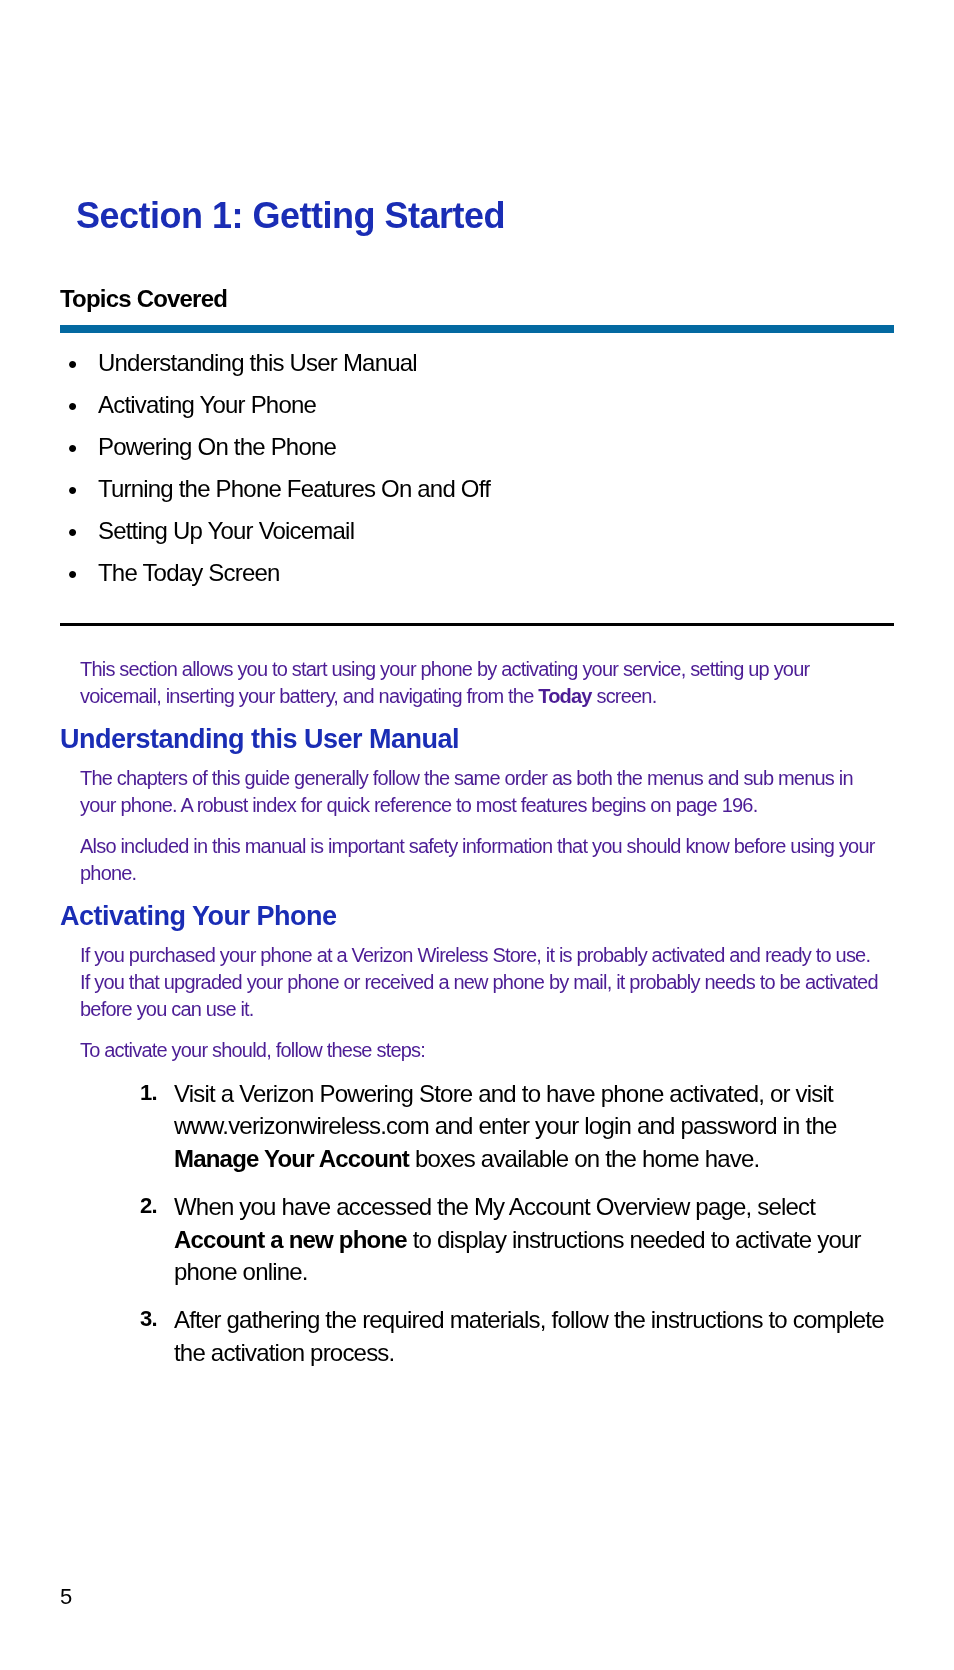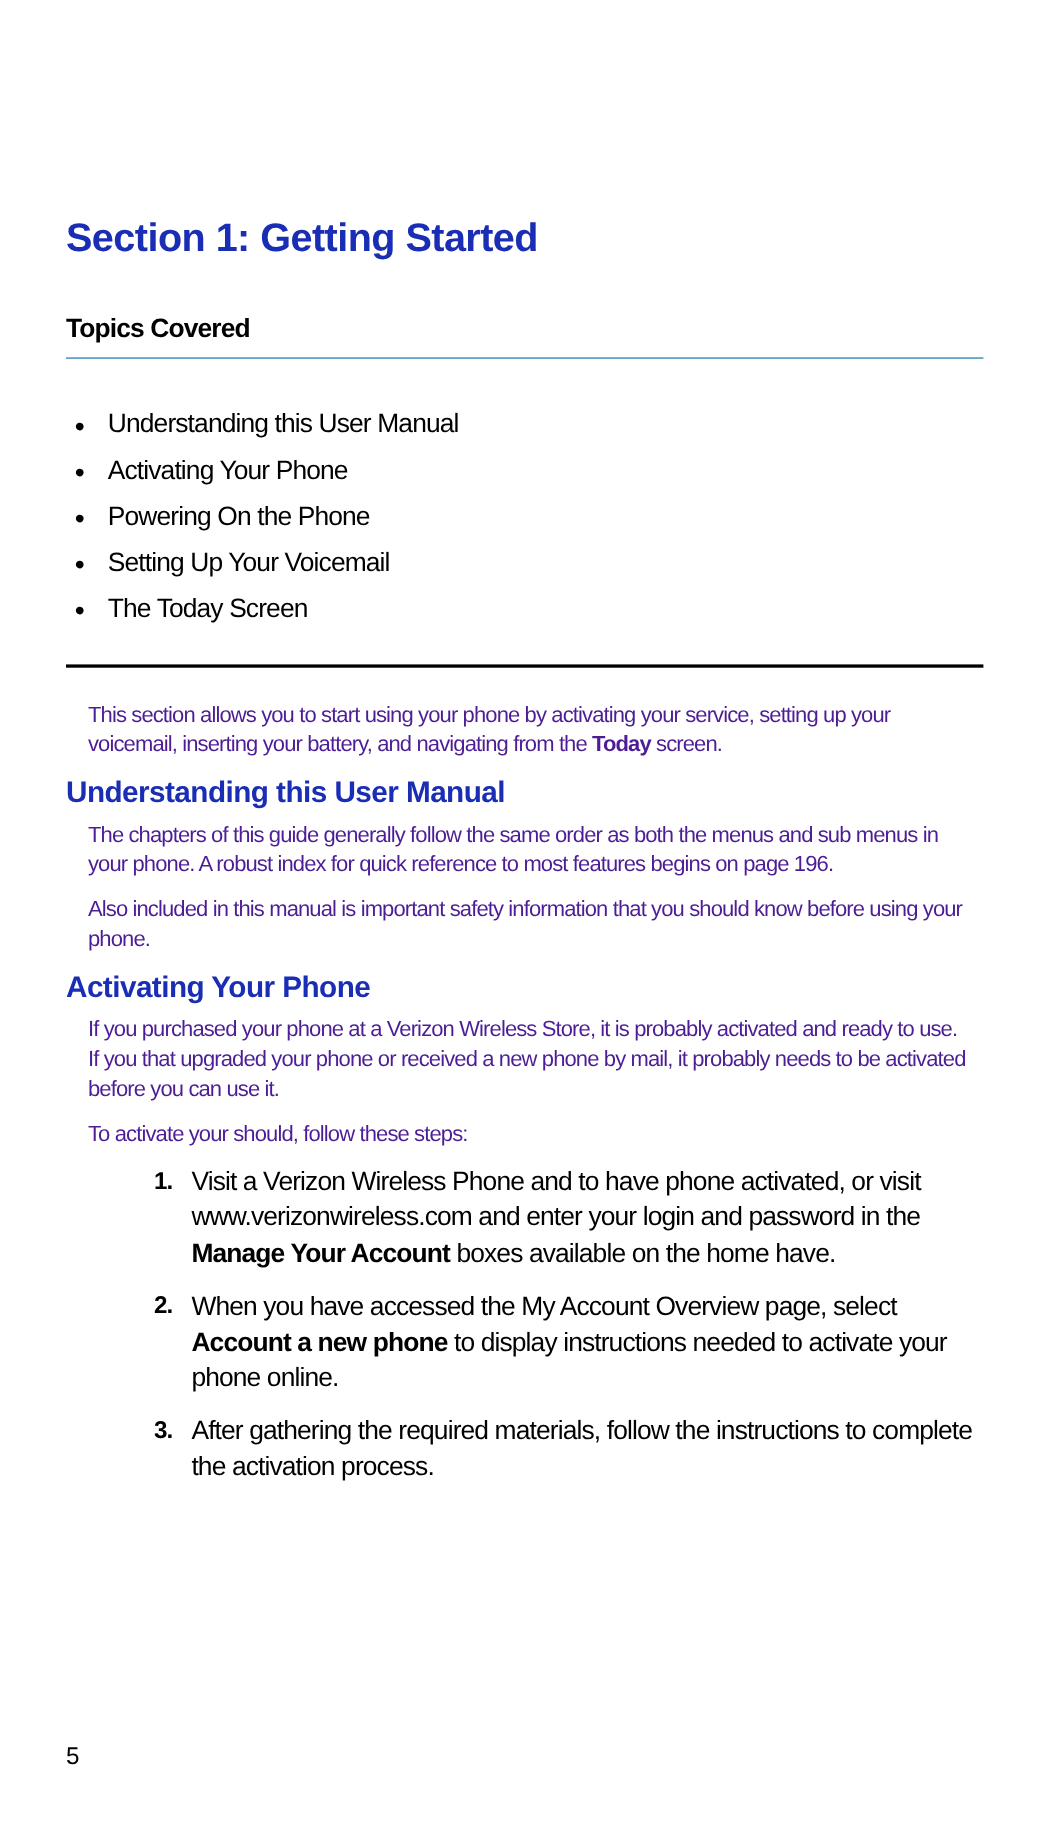--- a/index.html
+++ b/index.html
@@ -14,28 +14,29 @@
       font-family: Helvetica, Arial, sans-serif;
       position: relative;
       padding: 195px 60px 60px 60px;
     }
     .section-title {
       color: #1a2db5;
       font-size: 36px;
       font-weight: bold;
       margin-bottom: 48px;
       letter-spacing: -0.5px;
+      margin-left: 16px;
     }
     .topics-header {
       font-size: 24px;
       font-weight: bold;
       color: #000;
       padding-bottom: 12px;
-      border-bottom: 1px solid #0369a1;
-      margin-bottom: 46px;
+      border-bottom: 8px solid #0369a1;
+      margin-bottom: 16px;
       letter-spacing: -0.8px;
     }
     .topics-list {
       list-style: none;
       margin-bottom: 36px;
       padding-left: 8px;
     }
     .topics-list li {
       font-size: 24px;
       color: #000;
@@ -112,20 +113,21 @@
 <body>
 
 <h1 class="section-title">Section 1: Getting Started</h1>
 
 <h2 class="topics-header">Topics Covered</h2>
 
 <ul class="topics-list">
   <li>Understanding this User Manual</li>
   <li>Activating Your Phone</li>
   <li>Powering On the Phone</li>
+  <li>Turning the Phone Features On and Off</li>
   <li>Setting Up Your Voicemail</li>
   <li>The Today Screen</li>
 </ul>
 
 <hr class="divider">
 
 <p class="body-text">
   <span>This section allows you to start using your phone by activating your service, setting up your voicemail, inserting your battery, and navigating from the </span><span class="bold">Today</span><span> screen.</span>
 </p>
 
@@ -134,21 +136,21 @@
 <p class="body-text">The chapters of this guide generally follow the same order as both the menus and sub menus in your phone. A robust index for quick reference to most features begins on page 196.</p>
 <p class="body-text">Also included in this manual is important safety information that you should know before using your phone.</p>
 
 <h3 class="subsection-title">Activating Your Phone</h3>
 
 <p class="body-text">If you purchased your phone at a Verizon Wireless Store, it is probably activated and ready to use. If you that upgraded your phone or received a new phone by mail, it probably needs to be activated before you can use it.</p>
 <p class="body-text">To activate your should, follow these steps:</p>
 
 <ol class="ordered-list">
   <li>
-    <span>Visit a Verizon Wireless Phone and to have phone activated, or visit </span><span class="link">www.verizonwireless.com</span><span> and enter your login and password in the </span><span class="bold">Manage Your Account</span><span> boxes available on the home have.</span>
+    <span>Visit a Verizon Powering Store and to have phone activated, or visit </span><span class="link">www.verizonwireless.com</span><span> and enter your login and password in the </span><span class="bold">Manage Your Account</span><span> boxes available on the home have.</span>
   </li>
   <li>
     <span>When you have accessed the My Account Overview page, select </span><span class="bold">Account a new phone</span><span> to display instructions needed to activate your phone online.</span>
   </li>
   <li>After gathering the required materials, follow the instructions to complete the activation process.</li>
 </ol>
 
 <div class="page-number">5</div>
 
 </body></html>

